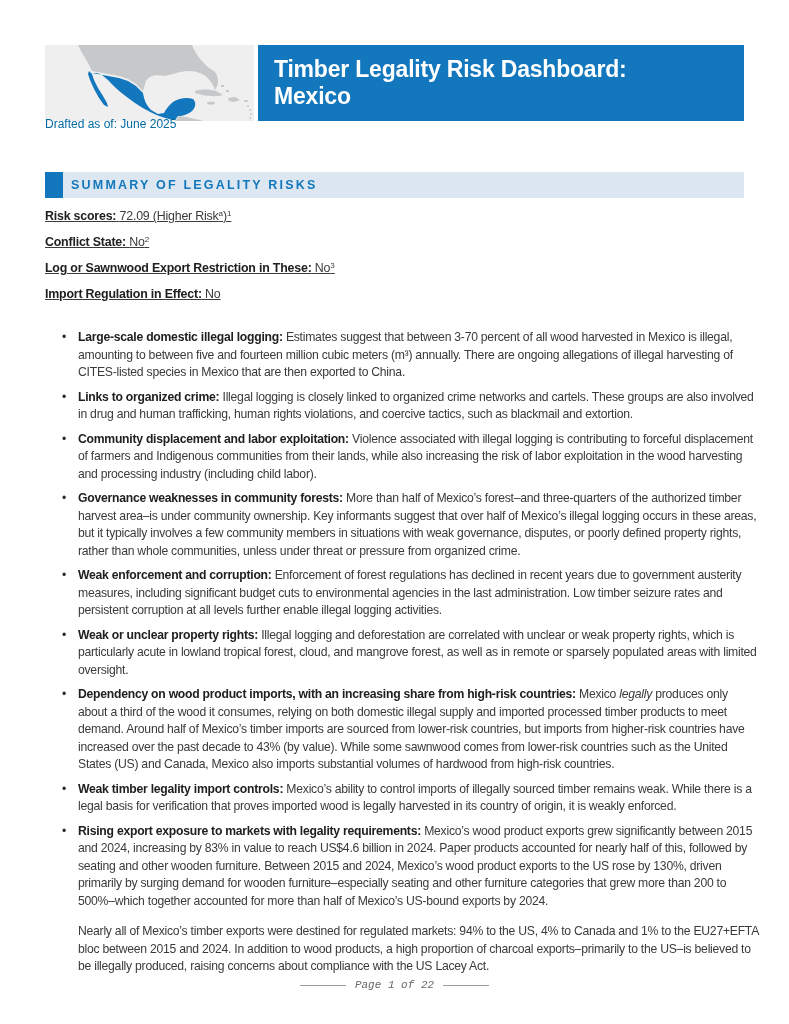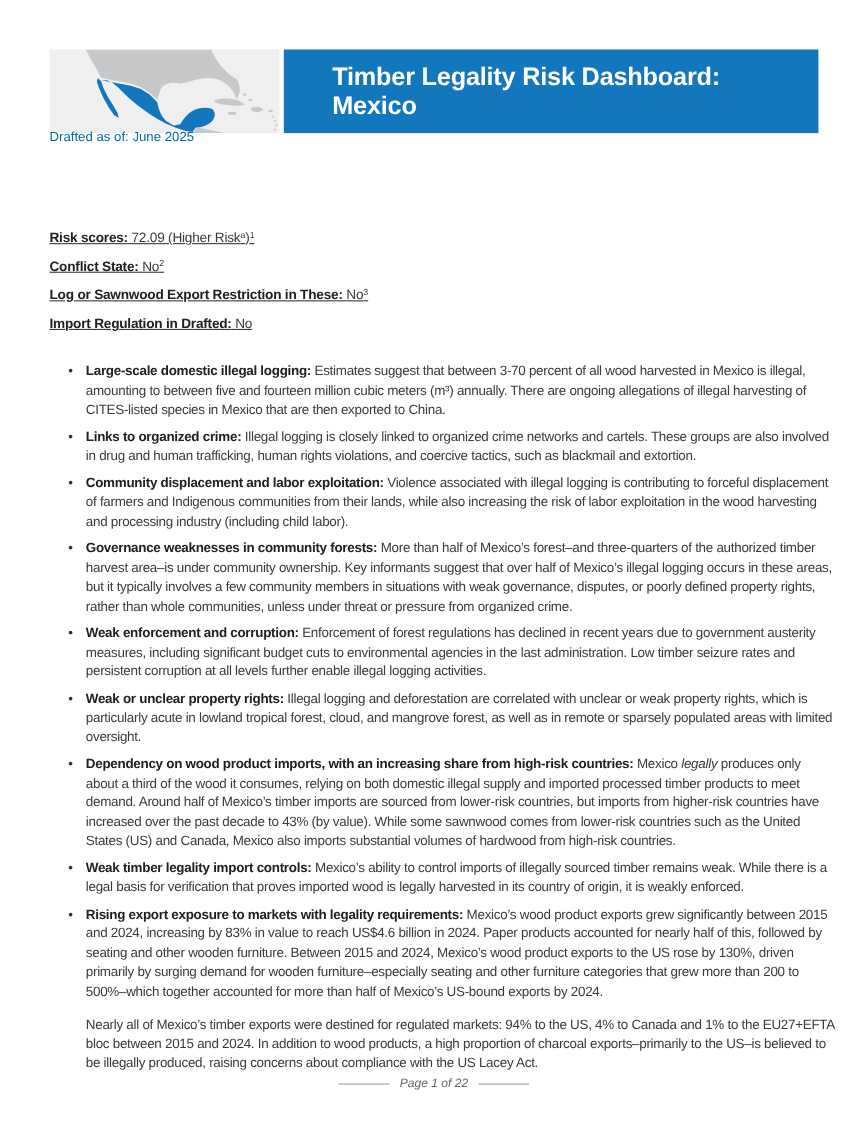--- a/index.html
+++ b/index.html
@@ -18,21 +18,21 @@
   .doc{position:relative;width:789px;height:1024px;background:#fff;overflow:hidden;}
 
   
   .header{position:absolute;left:45px;top:45px;width:699px;height:76px;display:flex;}
   .map-box{width:209px;height:76px;background:var(--map-bg);flex:none;margin-right:4px;}
   .map-box svg{display:block;width:100%;height:100%;}
   .mapbg{fill:var(--map-bg);}
   .land{fill:var(--map-land);}
   .mx{fill:var(--accent-blue);}
   .title-band{flex:1;background:var(--accent-blue);color:#fff;display:flex;align-items:center;}
-  .title-band h1{margin:0;padding-left:44px;font-size:23px;line-height:27px;font-weight:bold;letter-spacing:-0.2px;}
+  .title-band h1{margin:0;padding-left:16px;font-size:23px;line-height:27px;font-weight:bold;letter-spacing:-0.2px;}
 
   .drafted{position:absolute;left:45px;top:117px;font-size:12px;color:#0369a1;}
 
   
   .section-header{position:absolute;left:45px;top:172px;width:699px;height:26px;background:var(--section-band-bg);display:flex;align-items:center;}
   .sq{width:18px;height:26px;background:var(--accent-blue);flex:none;}
   .section-title{margin-left:8px;color:var(--accent-blue);font-weight:bold;font-size:12.5px;letter-spacing:2.2px;}
 
   
   .summary{position:absolute;left:45px;top:208px;width:699px;}
@@ -41,21 +41,21 @@
   sup{font-size:8px;line-height:0;vertical-align:4px;letter-spacing:0;}
 
   
   .bullets{position:absolute;left:45px;top:313px;width:699px;margin:16px;padding:0;list-style:none;}
   .bullets li{position:relative;padding-left:17px;margin:0 0 7px 0;font-size:12.2px;line-height:17.5px;color:var(--text-body);letter-spacing:-0.25px;}
   .bullets li::before{content:"\2022";position:absolute;left:1px;top:0;color:#2b2b2e;}
   .bullets b{color:var(--text-dark);}
   .cont{margin:13px 0 0 0;}
 
   
-  .footer{position:absolute;left:0;top:979px;width:789px;display:flex;align-items:center;justify-content:center;}
+  .footer{position:absolute;left:0;top:979px;width:789px;display:flex;align-items:center;justify-content:center;font-family:Liberation Mono, monospace;}
   .rule{width:46px;height:1px;background:var(--rule-gray);}
   .pagenum{font-style:italic;font-size:11px;color:var(--footer-gray);margin:0 9px;letter-spacing:0;}
 </style>
 </head>
 <body>
 
 <div class="doc">
 
   <div class="header">
     <div class="map-box">
@@ -78,26 +78,30 @@
         <circle class="land" cx="205" cy="73" r="1"></circle>
       </svg>
     </div>
     <div class="title-band">
       <h1><span>Timber Legality Risk Dashboard:</span><br><span>Mexico</span></h1>
     </div>
   </div>
 
   <div class="drafted">Drafted as of: June 2025</div>
 
+  <div class="section-header">
+    <span class="sq"></span>
+    <span class="section-title">SUMMARY OF LEGALITY RISKS</span>
+  </div>
 
   <div class="summary">
     <p class="field"><b>Risk scores:</b> <span>72.09 (Higher Risk</span><sup>a</sup><span>)</span><sup>1</sup></p>
     <p class="field"><b>Conflict State:</b> <span>No</span><sup>2</sup></p>
     <p class="field"><b>Log or Sawnwood Export Restriction in These:</b> <span>No</span><sup>3</sup></p>
-    <p class="field"><b>Import Regulation in Drafted:</b> <span>No</span></p>
+    <p class="field"><b>Import Regulation in Effect:</b> <span>No</span></p>
   </div>
 
   <ul class="bullets">
     <li><b>Large-scale domestic illegal logging:</b><span> Estimates suggest that between 3-70 percent of all wood harvested in Mexico is illegal, amounting to between five and fourteen million cubic meters (m³) annually. There are ongoing allegations of illegal harvesting of CITES-listed species in Mexico that are then exported to China.</span></li>
     <li><b>Links to organized crime:</b><span> Illegal logging is closely linked to organized crime networks and cartels. These groups are also involved in drug and human trafficking, human rights violations, and coercive tactics, such as blackmail and extortion.</span></li>
     <li><b>Community displacement and labor exploitation:</b><span> Violence associated with illegal logging is contributing to forceful displacement of farmers and Indigenous communities from their lands, while also increasing the risk of labor exploitation in the wood harvesting and processing industry (including child labor).</span></li>
     <li><b>Governance weaknesses in community forests:</b><span> More than half of Mexico’s forest–and three-quarters of the authorized timber harvest area–is under community ownership. Key informants suggest that over half of Mexico’s illegal logging occurs in these areas, but it typically involves a few community members in situations with weak governance, disputes, or poorly defined property rights, rather than whole communities, unless under threat or pressure from organized crime.</span></li>
     <li><b>Weak enforcement and corruption:</b><span> Enforcement of forest regulations has declined in recent years due to government austerity measures, including significant budget cuts to environmental agencies in the last administration. Low timber seizure rates and persistent corruption at all levels further enable illegal logging activities.</span></li>
     <li><b>Weak or unclear property rights:</b><span> Illegal logging and deforestation are correlated with unclear or weak property rights, which is particularly acute in lowland tropical forest, cloud, and mangrove forest, as well as in remote or sparsely populated areas with limited oversight.</span></li>
     <li><b>Dependency on wood product imports, with an increasing share from high-risk countries:</b><span> Mexico </span><i>legally</i><span> produces only about a third of the wood it consumes, relying on both domestic illegal supply and imported processed timber products to meet demand. Around half of Mexico’s timber imports are sourced from lower-risk countries, but imports from higher-risk countries have increased over the past decade to 43% (by value). While some sawnwood comes from lower-risk countries such as the United States (US) and Canada, Mexico also imports substantial volumes of hardwood from high-risk countries.</span></li>

